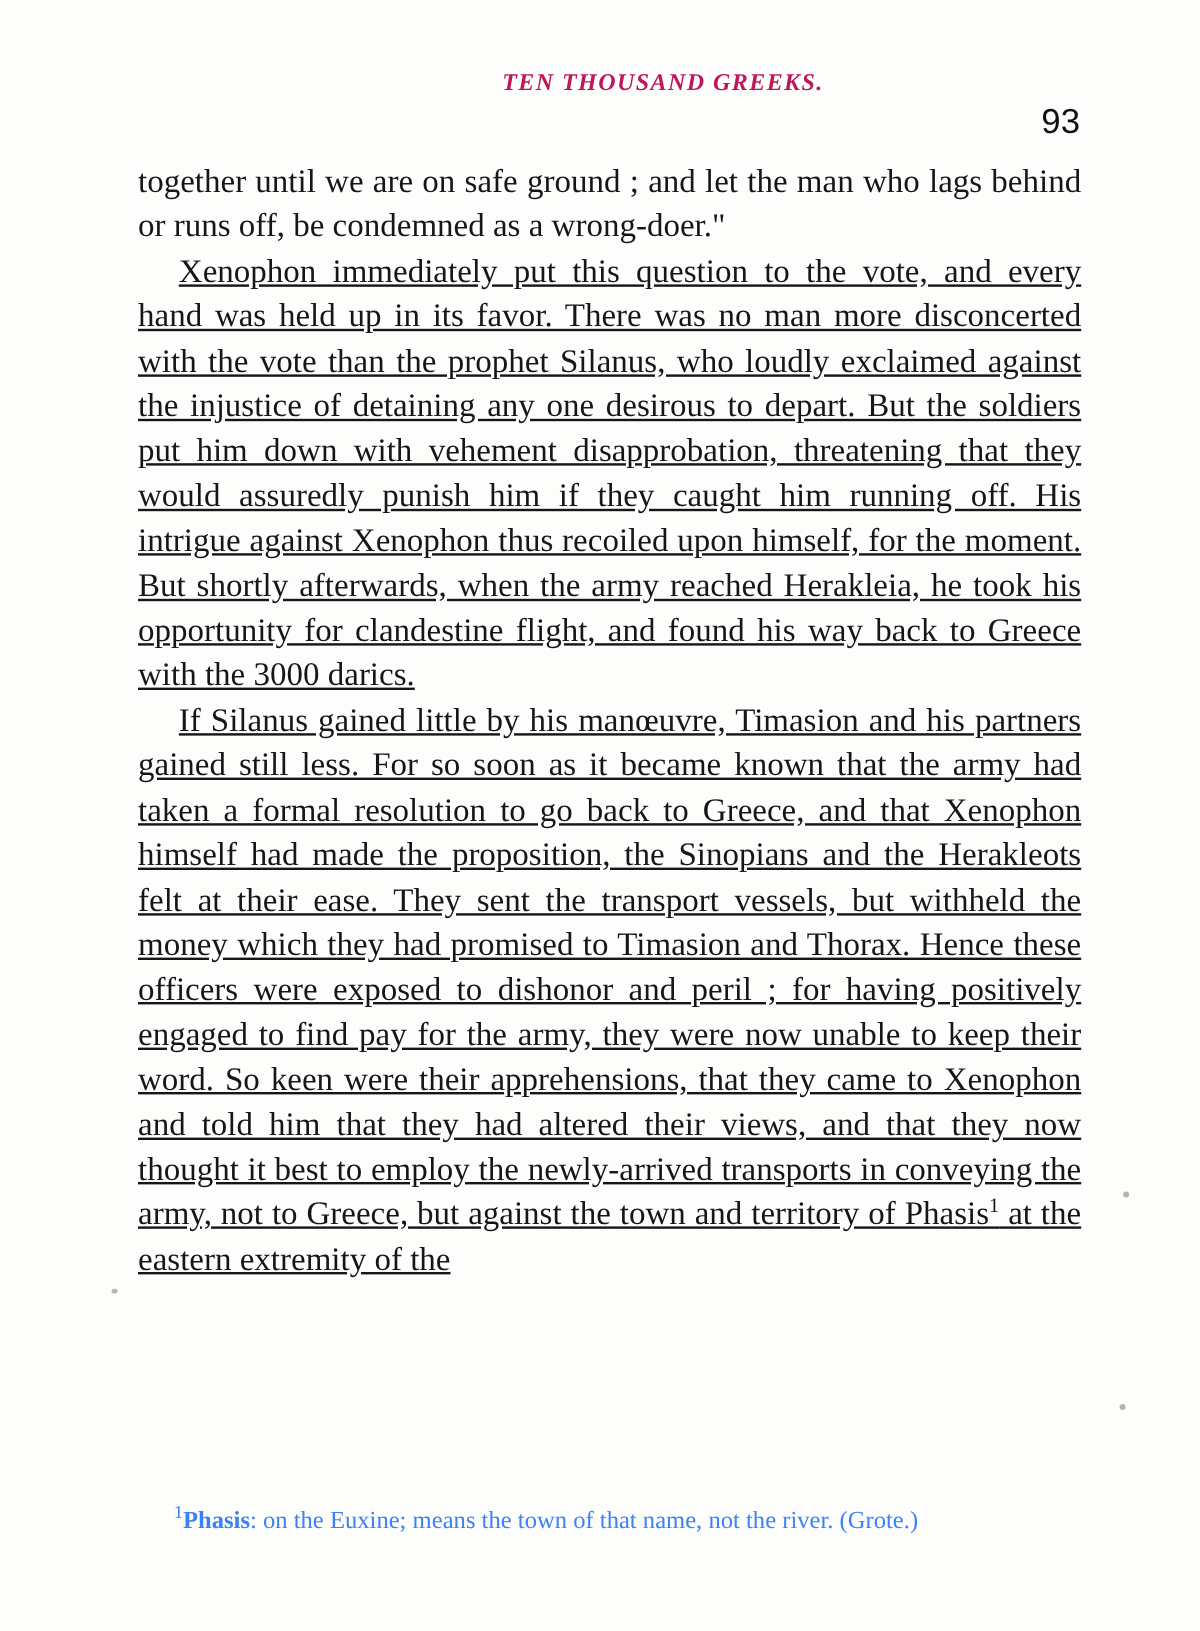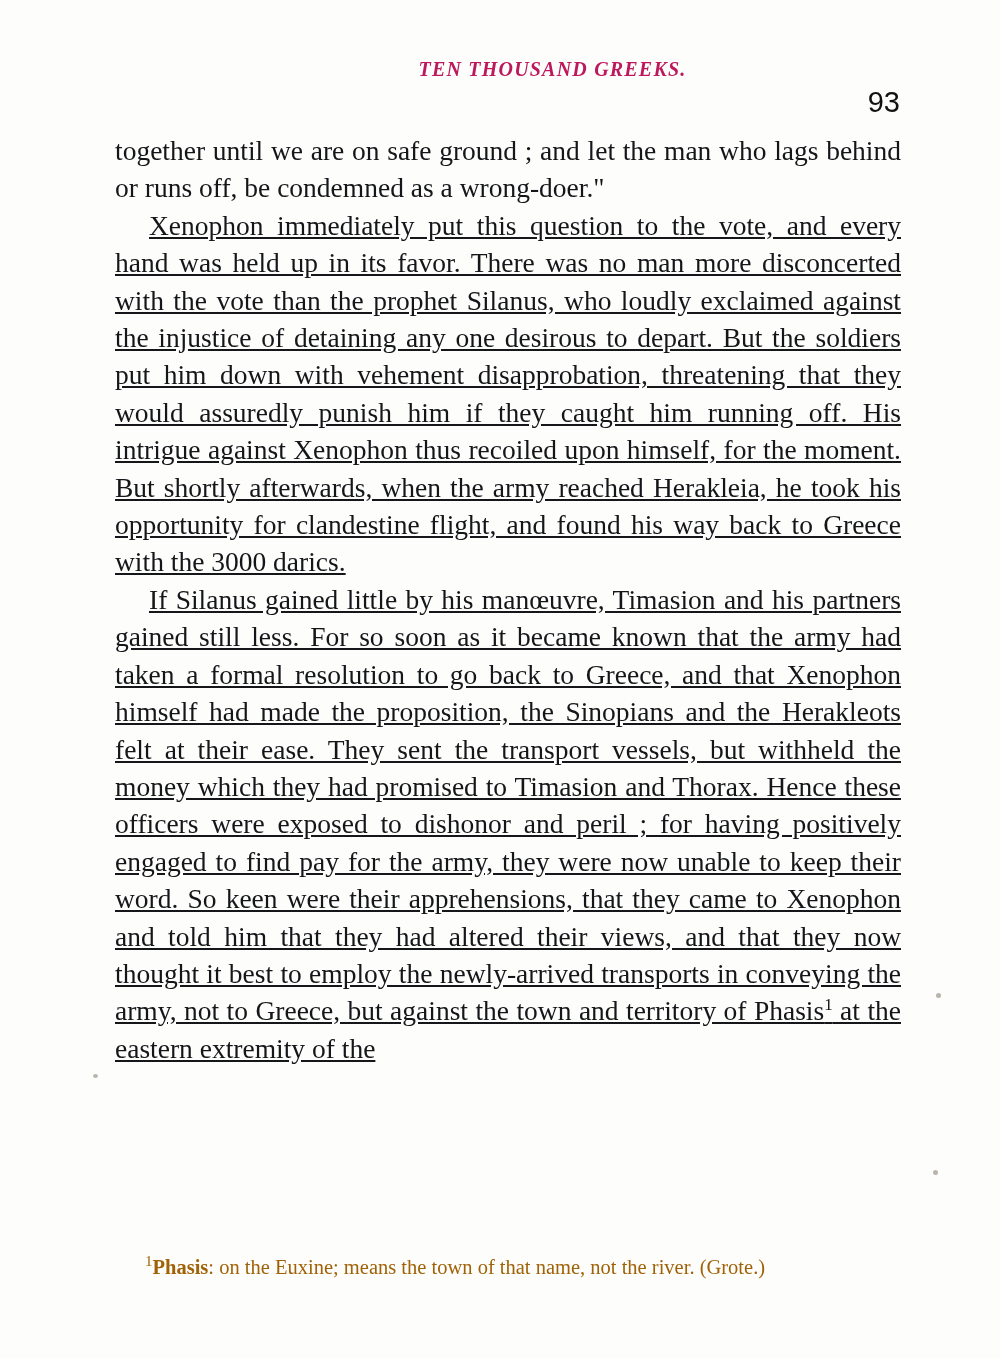--- a/index.html
+++ b/index.html
@@ -76,21 +76,21 @@
     vertical-align: super;
     line-height: 0;
   }
   .footnote {
     position: absolute;
     left: 115px;
     top: 1252px;
     width: 786px;
     font-size: 20.5px;
     line-height: 30px;
-    color: #a16207;
+    color: #3b82f6;
     text-align: justify;
   }
   .footnote .fn-indent {
     text-indent: 30px;
     display: block;
   }
   .footnote .fn-marker {
     font-size: 15px;
     vertical-align: super;
     line-height: 0;

